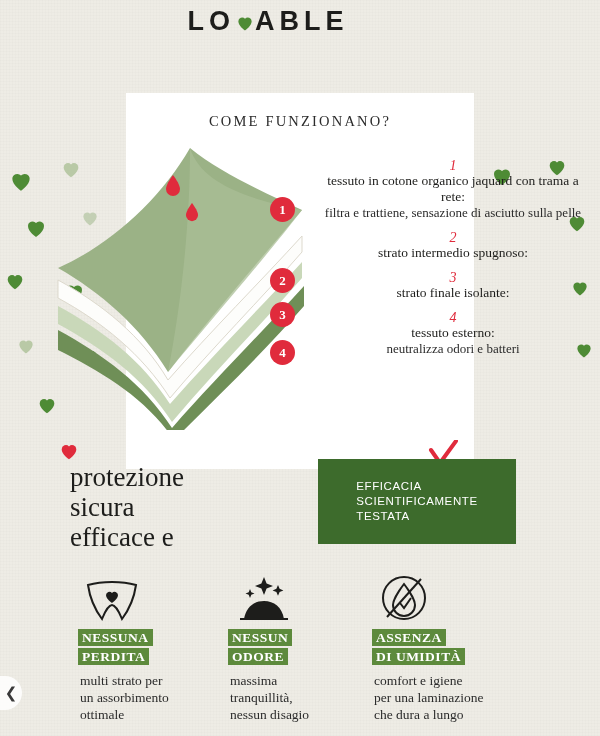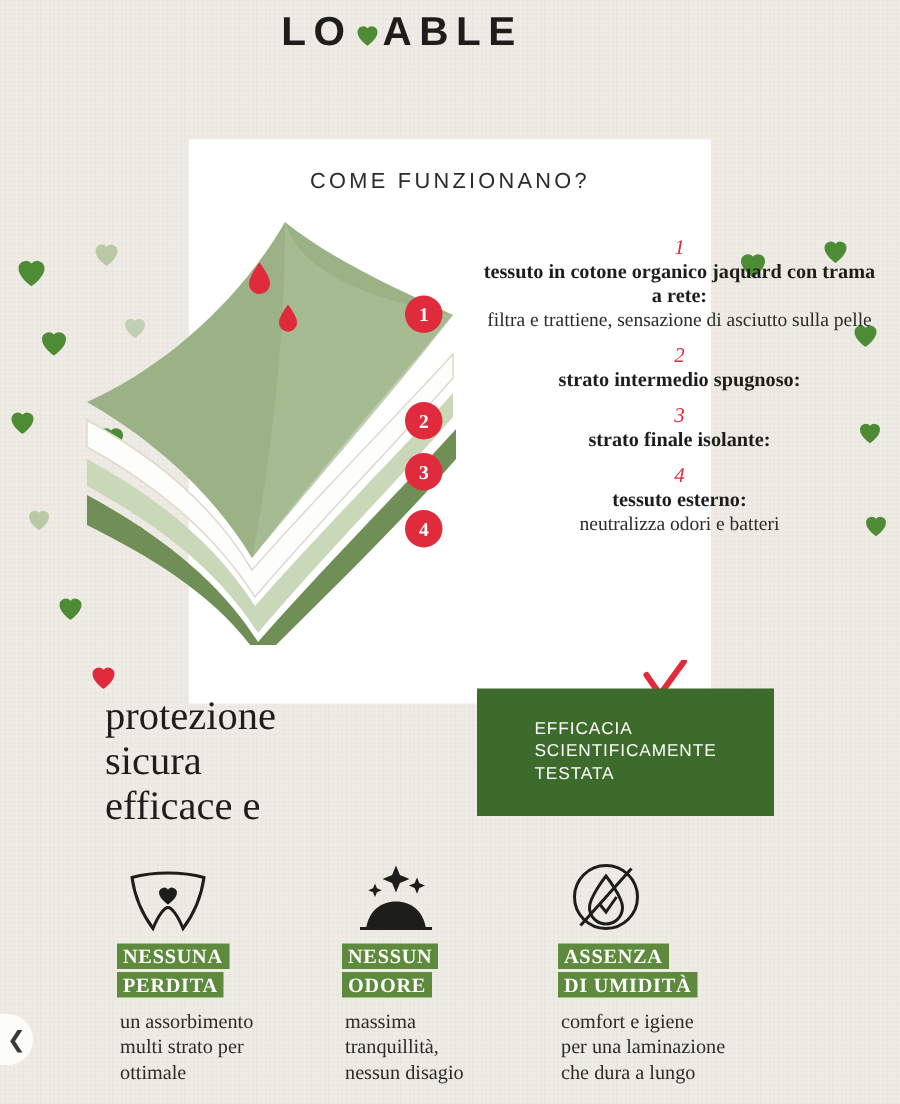--- a/index.html
+++ b/index.html
@@ -39,21 +39,21 @@
   
   .card {
     position: absolute;
     left: 126px; top: 93px;
     width: 348px; height: 376px;
     background: #ffffff;
   }
   .card-title {
     position: absolute; top: 113px; left: 0; width: 600px;
     text-align: center;
-    font-family: Liberation Sans, sans-serif;
+    font-family: Liberation Serif, serif;
     font-size: 14.5px;
     letter-spacing: 2.2px;
     color: #2b2b2b;
   }
 
   
   .hearts-left, .hearts-right {
     position: absolute; top: 150px;
     width: 126px; height: 300px;
     pointer-events: none;
@@ -84,21 +84,21 @@
   .legend .item { margin-bottom: 9px; text-align: center; }
   .legend .idx {
     color: #e02b3c;
     font-family: "Liberation Serif", serif;
     font-style: italic;
     font-size: 14px;
     line-height: 15px;
   }
   .legend .ttl {
     font-family: "Liberation Serif", serif;
-    font-weight: bold;
+    font-weight: normal;
     font-size: 13.5px;
     color: #1d1d1b;
     line-height: 16px;
   }
   .legend .desc {
     font-family: "Liberation Serif", serif;
     font-size: 13px;
     color: #2b2b2b;
     line-height: 16px;
   }
@@ -327,22 +327,22 @@
         <svg width="56" height="44" viewBox="0 0 56 44">
           <path d="M4 6 C 18 2, 38 2, 52 6 C 50 20, 44 32, 38 40 C 34 30, 30 26, 28 26 C 26 26, 22 30, 18 40 C 12 32, 6 20, 4 6 Z" fill="none" stroke="#1d1d1b" stroke-width="2"></path>
           <path d="M28 24 s-6-4-6-8 a3.4 3.4 0 0 1 6-2 a3.4 3.4 0 0 1 6 2 c0 4-6 8-6 8z" fill="#1d1d1b"></path>
         </svg>
       </div>
       <div class="tagwrap">
         <span class="tag">NESSUNA</span><br>
         <span class="tag">PERDITA</span>
       </div>
       <div class="btxt">
+        <div>multi strato per</div>
         <div>un assorbimento</div>
-        <div>multi strato per</div>
         <div>ottimale</div>
       </div>
     </div>
 
     <div class="benefit b2">
       <div class="icon">
         <svg width="60" height="48" viewBox="0 0 60 48">
           <path d="M30 2 l2.6 6.4 6.4 2.6 -6.4 2.6 -2.6 6.4 -2.6 -6.4 -6.4 -2.6 6.4 -2.6 z" fill="#1d1d1b"></path>
           <path d="M44 10 l1.6 3.8 3.8 1.6 -3.8 1.6 -1.6 3.8 -1.6 -3.8 -3.8 -1.6 3.8 -1.6 z" fill="#1d1d1b"></path>
           <path d="M16 14 l1.3 3.2 3.2 1.3 -3.2 1.3 -1.3 3.2 -1.3 -3.2 -3.2 -1.3 3.2 -1.3 z" fill="#1d1d1b"></path>

